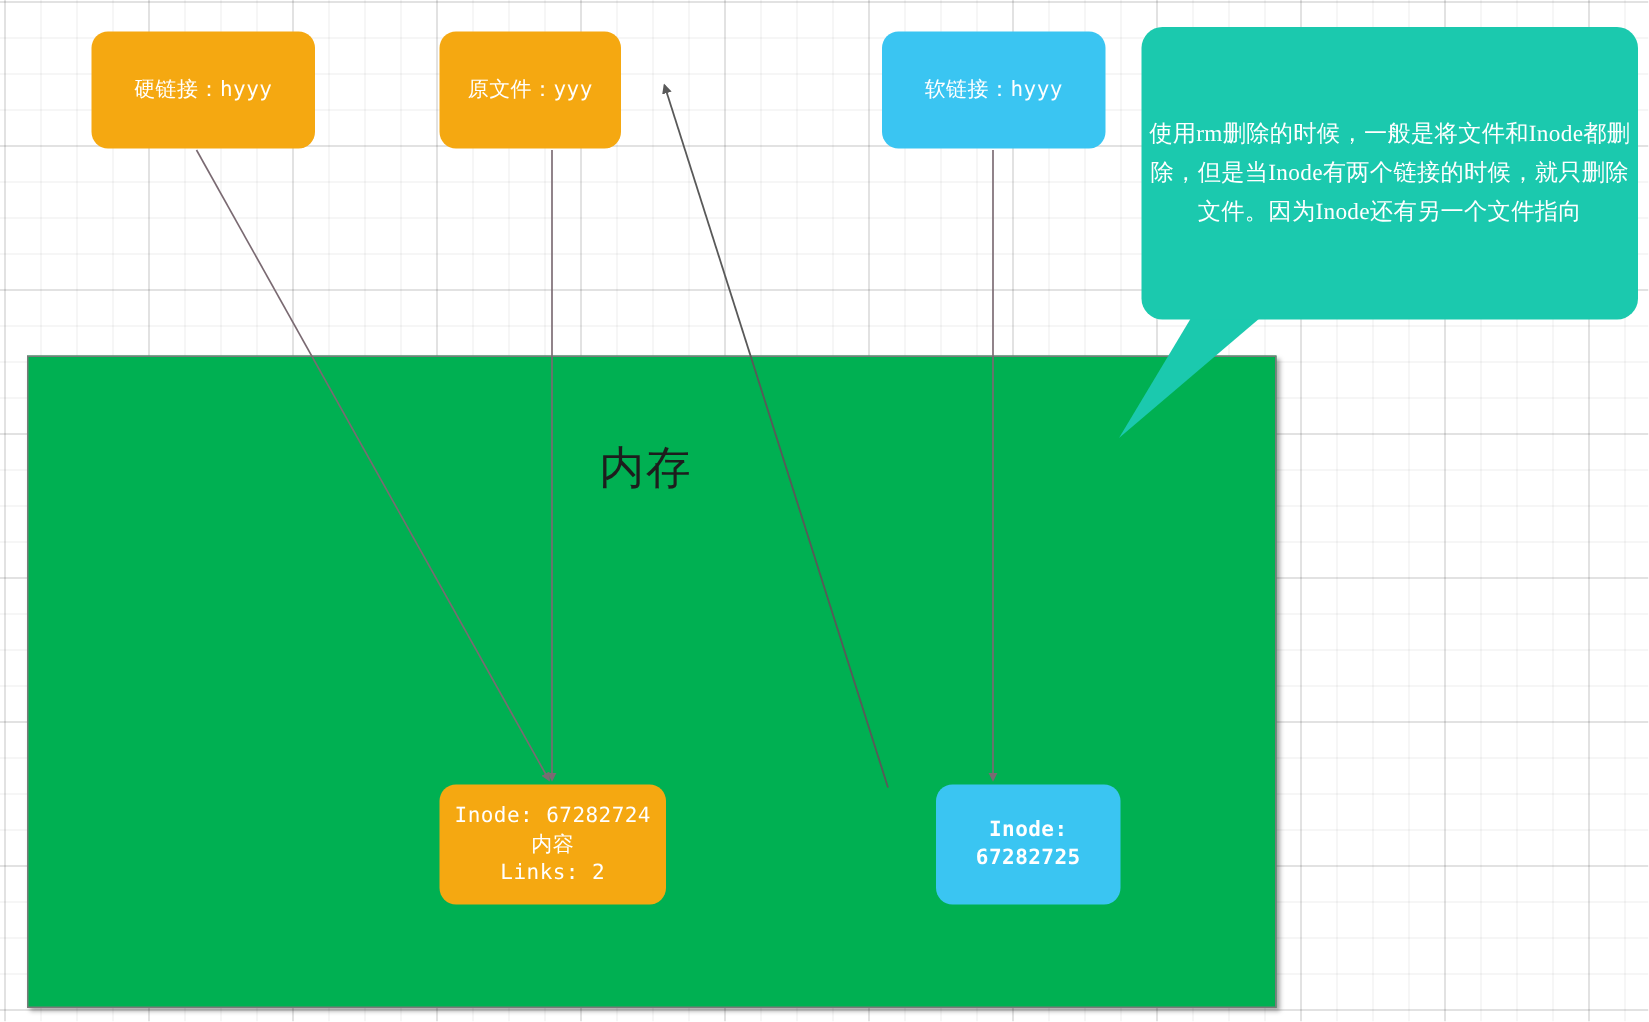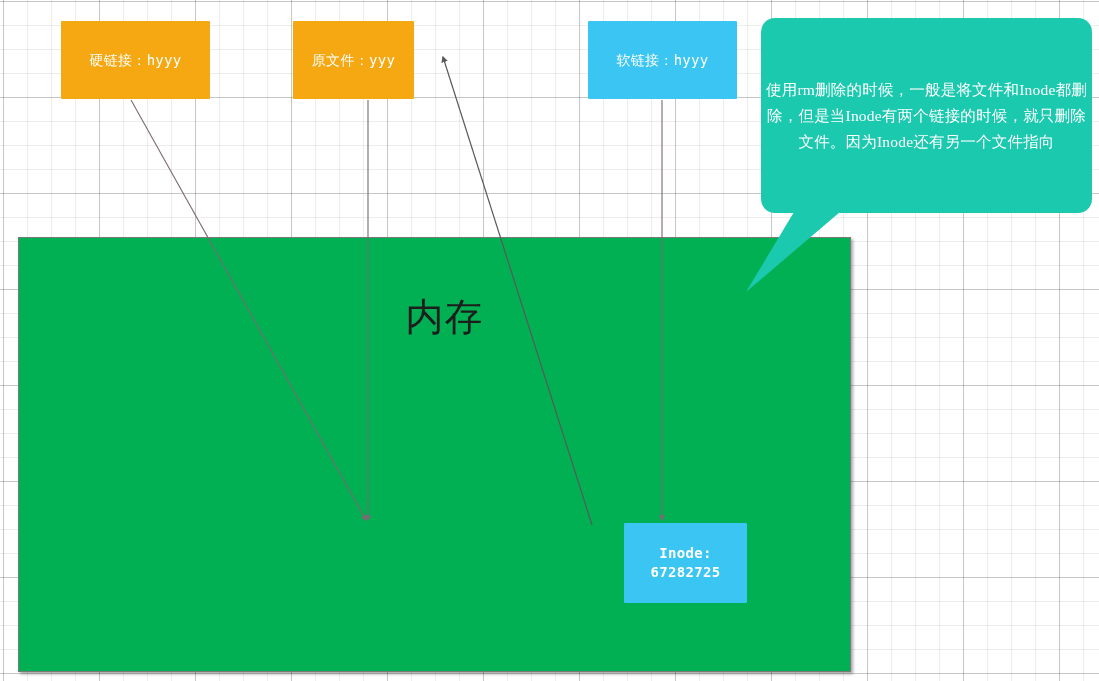--- a/index.html
+++ b/index.html
@@ -42,33 +42,33 @@
     top: 237px;
     width: 833px;
     height: 435px;
     background: #00B052;
     border: 1px solid #7a7a7a;
     box-sizing: border-box;
     box-shadow: 2px 2px 3px rgba(0,0,0,0.35);
   }
   .memory-label {
     position: absolute;
-    left: 28px;
+    left: 14px;
     top: 292px;
     width: 833px;
     text-align: center;
     font-family: "Liberation Serif", serif;
-    font-size: 38px;
+    font-size: 30px;
     color: #1d1d1d;
     letter-spacing: 1px;
   }
   .node {
     position: absolute;
     box-sizing: border-box;
-    border-radius: 1px;
+    border-radius: 11px;
     display: flex;
     align-items: center;
     justify-content: center;
     text-align: center;
     color: #ffffff;
     font-family: "DejaVu Sans Mono", monospace;
     font-size: 14px;
     line-height: 19px;
     letter-spacing: 0.3px;
     white-space: pre-line;
@@ -139,20 +139,23 @@
 
     <line x1="592" y1="525" x2="443" y2="57" stroke="#595959" stroke-width="1.2" marker-end="url(#arrow-dark)"></line>
 
     <line x1="662" y1="100" x2="662" y2="520" stroke="#7a6a72" stroke-width="1.1" marker-end="url(#arrow)"></line>
   </svg>
 
   <div class="node node-orange hard-link-box">硬链接：hyyy</div>
   <div class="node node-orange origin-file-box">原文件：yyy</div>
   <div class="node node-blue soft-link-box">软链接：hyyy</div>
 
+  <div class="node node-orange inode-primary">Inode: 67282724
+内容
+Links: 2</div>
   <div class="node node-blue inode-secondary">Inode: 67282725</div>
 
   <svg class="callout-tail" viewBox="0 0 1099 681" xmlns="http://www.w3.org/2000/svg">
     <polygon points="746,292 800,202 840,212" fill="#1BC9AE"></polygon>
   </svg>
 
   <div class="callout">
     <div class="callout-text">使用rm删除的时候，一般是将文件和Inode都删除，但是当Inode有两个链接的时候，就只删除文件。因为Inode还有另一个文件指向</div>
   </div>
 

